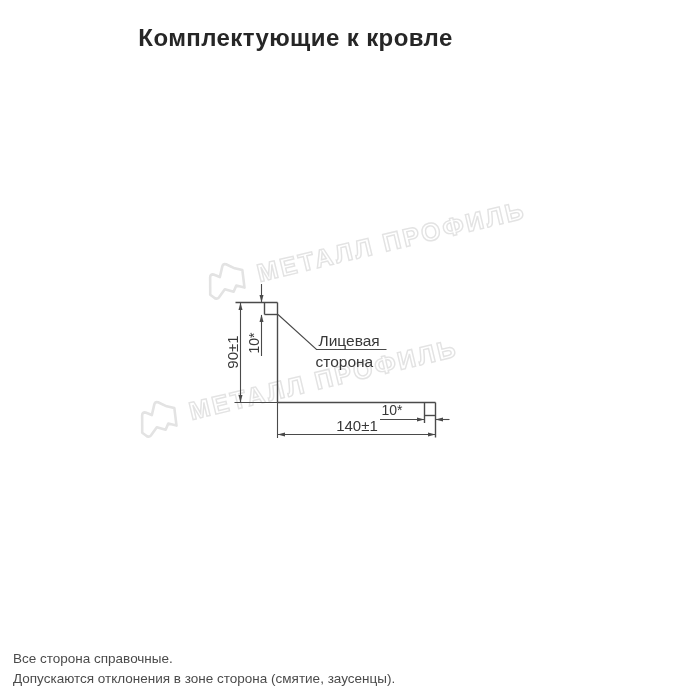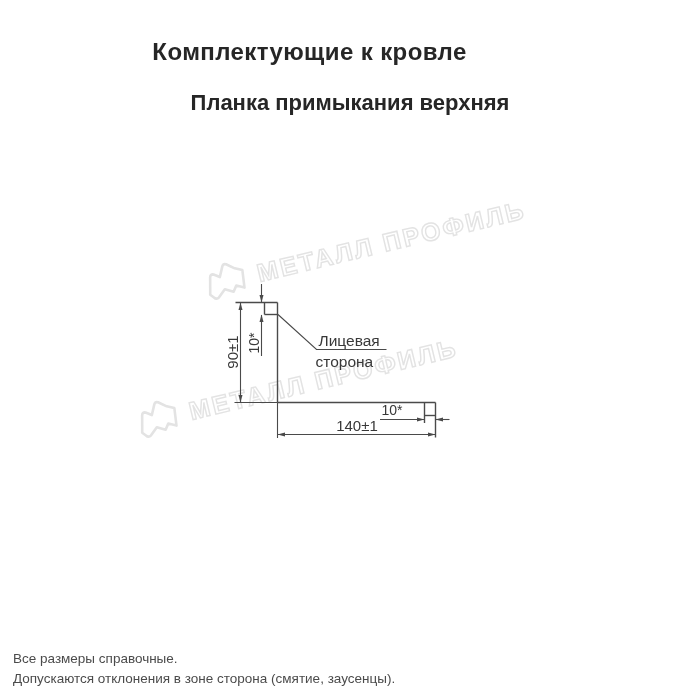--- a/index.html
+++ b/index.html
@@ -1,21 +1,21 @@
 <!DOCTYPE html>
 <html style="--background: #ffffff; --text: #262626; --line: #4a4a4a; --watermark-outline: #e3e3e3;"><head>
 <meta charset="utf-8">
 <style>
   html,body{margin:0;padding:0;background:#fff;}
   .page{
     position:relative;width:700px;height:700px;background:var(--background,#fff);
     font-family:"Liberation Sans",sans-serif;overflow:hidden;
   }
   .title{
-    position:absolute;top:24px;left:0;width:591px;margin:14px;
+    position:absolute;top:24px;left:0;width:591px;margin:0;
     text-align:center;font-size:24px;font-weight:bold;color:var(--text,#262626);
     letter-spacing:.4px;
   }
   .subtitle{
     position:absolute;left:0;width:700px;text-align:center;
     font-size:22px;font-weight:bold;color:var(--text,#262626);
   }
   .subtitle.name{top:90px;}
   .subtitle.code{top:117px;}
   
@@ -53,21 +53,20 @@
     position:absolute;left:13px;top:649px;
     font-size:13.5px;line-height:20px;color:#4b4b4b;
   }
 </style>
 </head>
 <body>
 
 <div class="page">
 
   <h1 class="title">Комплектующие к кровле</h1>
-  <div class="subtitle name">Планка примыкания верхняя</div>
 
   <div class="wm wm1">
     <svg class="wm-logo" width="46" height="40" viewBox="0 0 46 40">
       <path d="M4 30 L8 13 Q9 10 12 11 L17.5 15 L22.5 5 Q24 2.5 26.5 4 L34 10 L41 13.5 L39 31 L31.5 27 L27.5 32.5 L19.5 28 L12 34.5 Q9 36.5 7 33.5 Z" fill="#ffffff" stroke="#e3e3e3" stroke-width="2.6" stroke-linejoin="round"></path>
     </svg>
     <span class="wm-text">МЕТАЛЛ ПРОФИЛЬ</span>
   </div>
 
   <div class="wm wm2">
     <svg class="wm-logo" width="46" height="40" viewBox="0 0 46 40">
@@ -127,17 +126,17 @@
     <g class="dims">
       <line x1="380" y1="419.5" x2="424.5" y2="419.5"></line>
       <line x1="435.5" y1="419.5" x2="449.5" y2="419.5"></line>
       <path d="M424.5 419.5 L417 417.5 L417 421.5 Z"></path>
       <path d="M435.5 419.5 L443 417.5 L443 421.5 Z"></path>
     </g>
     <text class="dim-label-small" x="392" y="415" text-anchor="middle">10*</text>
   </svg>
 
   <div class="footer">
-    <div>Все размеры справочные.</div>
+    <div>Все сторона справочные.</div>
     <div>Допускаются отклонения в зоне сторона (смятие, заусенцы).</div>
   </div>
 
 </div>
 
 </body></html>

